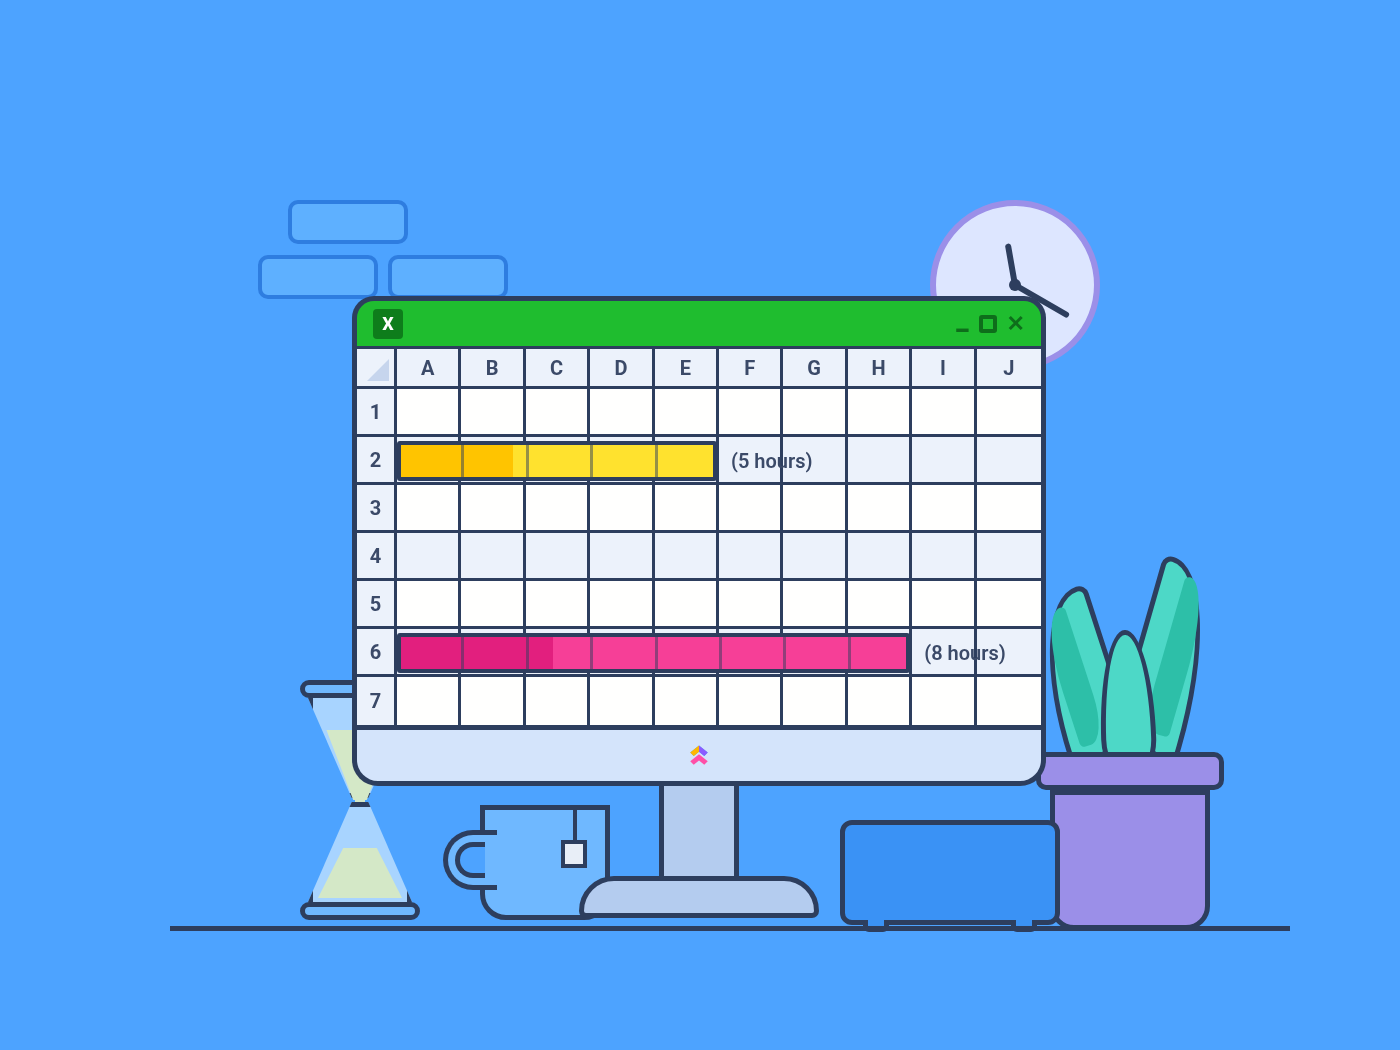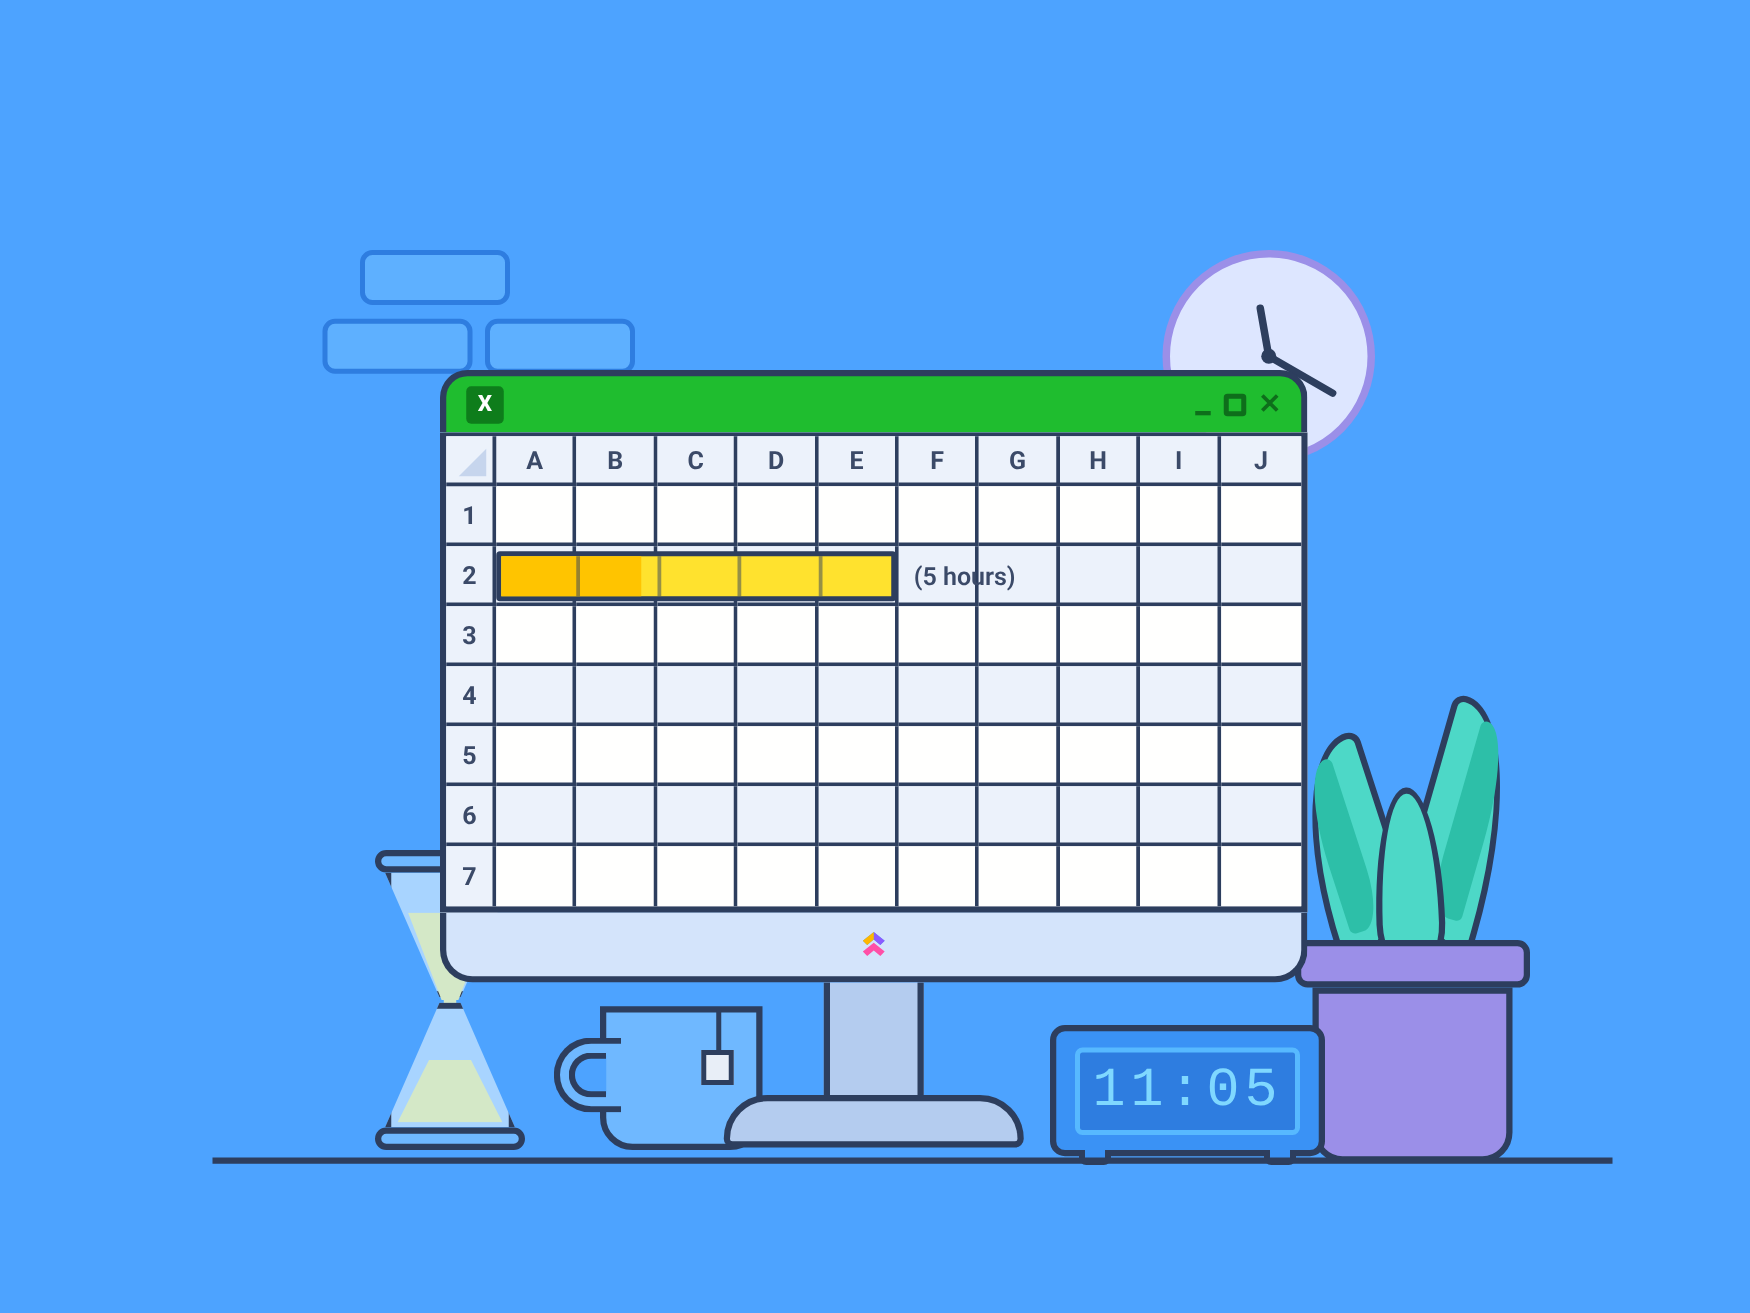--- a/index.html
+++ b/index.html
@@ -330,21 +330,20 @@
 </div>
 
 <div class="mug">
   <div class="mug-handle"></div>
   <div class="mug-inner"></div>
   <div class="tea-string"></div>
   <div class="tea-tag"></div>
 </div>
 
 <div class="digi-clock">
-  <div class="digi-screen">11:05</div>
   <div class="digi-foot l"></div>
   <div class="digi-foot r"></div>
 </div>
 
 <div class="monitor">
 
   <div class="titlebar">
     <div class="excel-icon">
       <span>X</span>
     </div>
@@ -447,20 +446,33 @@
       <div class="bar-wrap" style="position: absolute; left: 40px; top: 88px; height: 48px; width: 644px; text-decoration: underline;">
         <div class="bar bar-yellow" style="width: 320px;">
           <div class="shade"></div>
           <div style="position: absolute; left: 60.4px; top: 0px; bottom: 0px; width: 3px; background: rgba(45, 62, 94, 0.5);"></div>
           <div style="position: absolute; left: 124.8px; top: 0px; bottom: 0px; width: 3px; background: rgba(45, 62, 94, 0.5);"></div>
           <div style="position: absolute; left: 189.2px; top: 0px; bottom: 0px; width: 3px; background: rgba(45, 62, 94, 0.5);"></div>
           <div style="position: absolute; left: 253.6px; top: 0px; bottom: 0px; width: 3px; background: rgba(45, 62, 94, 0.5);"></div>
         </div>
         <div class="bar-text" style="left: 334px;">(5 hours)</div>
       </div>
+      <div class="bar-wrap" style="position: absolute; left: 40px; top: 280px; height: 48px; width: 644px;">
+        <div class="bar bar-pink" style="width: 513.2px;">
+          <div class="shade"></div>
+          <div style="position: absolute; left: 60.4px; top: 0px; bottom: 0px; width: 3px; background: rgba(45, 62, 94, 0.5);"></div>
+          <div style="position: absolute; left: 124.8px; top: 0px; bottom: 0px; width: 3px; background: rgba(45, 62, 94, 0.5);"></div>
+          <div style="position: absolute; left: 189.2px; top: 0px; bottom: 0px; width: 3px; background: rgba(45, 62, 94, 0.5);"></div>
+          <div style="position: absolute; left: 253.6px; top: 0px; bottom: 0px; width: 3px; background: rgba(45, 62, 94, 0.5);"></div>
+          <div style="position: absolute; left: 318px; top: 0px; bottom: 0px; width: 3px; background: rgba(45, 62, 94, 0.5);"></div>
+          <div style="position: absolute; left: 382.4px; top: 0px; bottom: 0px; width: 3px; background: rgba(45, 62, 94, 0.5);"></div>
+          <div style="position: absolute; left: 446.8px; top: 0px; bottom: 0px; width: 3px; background: rgba(45, 62, 94, 0.5);"></div>
+        </div>
+        <div class="bar-text" style="left: 527.2px;">(8 hours)</div>
+      </div>
     </div>
 
   <div class="chin">
     <div class="logo">
       <svg viewBox="0 0 32 32">
         <path d="M6 22 L16 14 L26 22 L22 26 L16 21 L10 26 Z" fill="#FF4FA7"></path>
         <path d="M6 22 L16 14 L26 22 L22 26 L16 21 L10 26 Z" fill="none"></path>
         <path d="M16 4 L26 12 L22 16 L16 11 L10 16 L6 12 Z" fill="#3FA9F5"></path>
         <path d="M16 4 L26 12 L22 16 L16 11" fill="#8C5BFF"></path>
         <path d="M16 11 L10 16 L6 12 L16 4" fill="#FFB700"></path>

